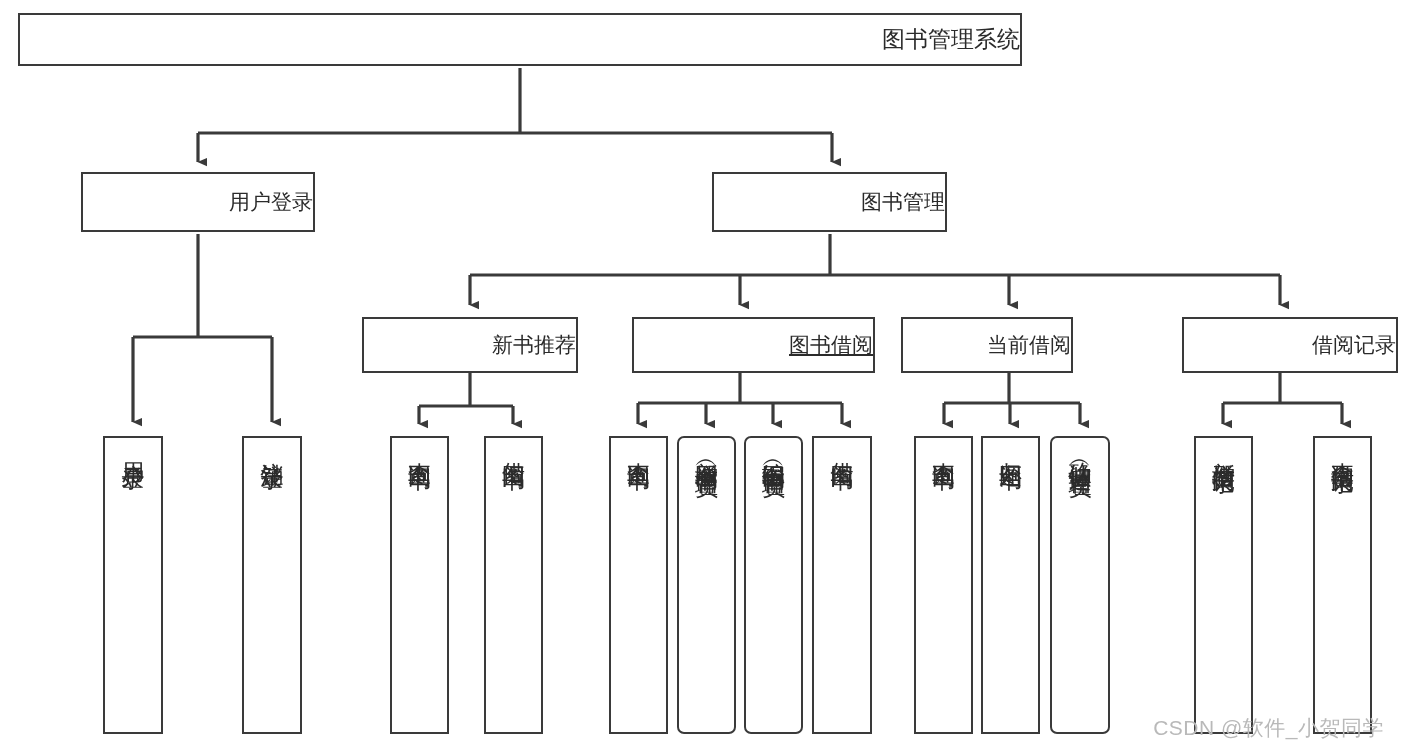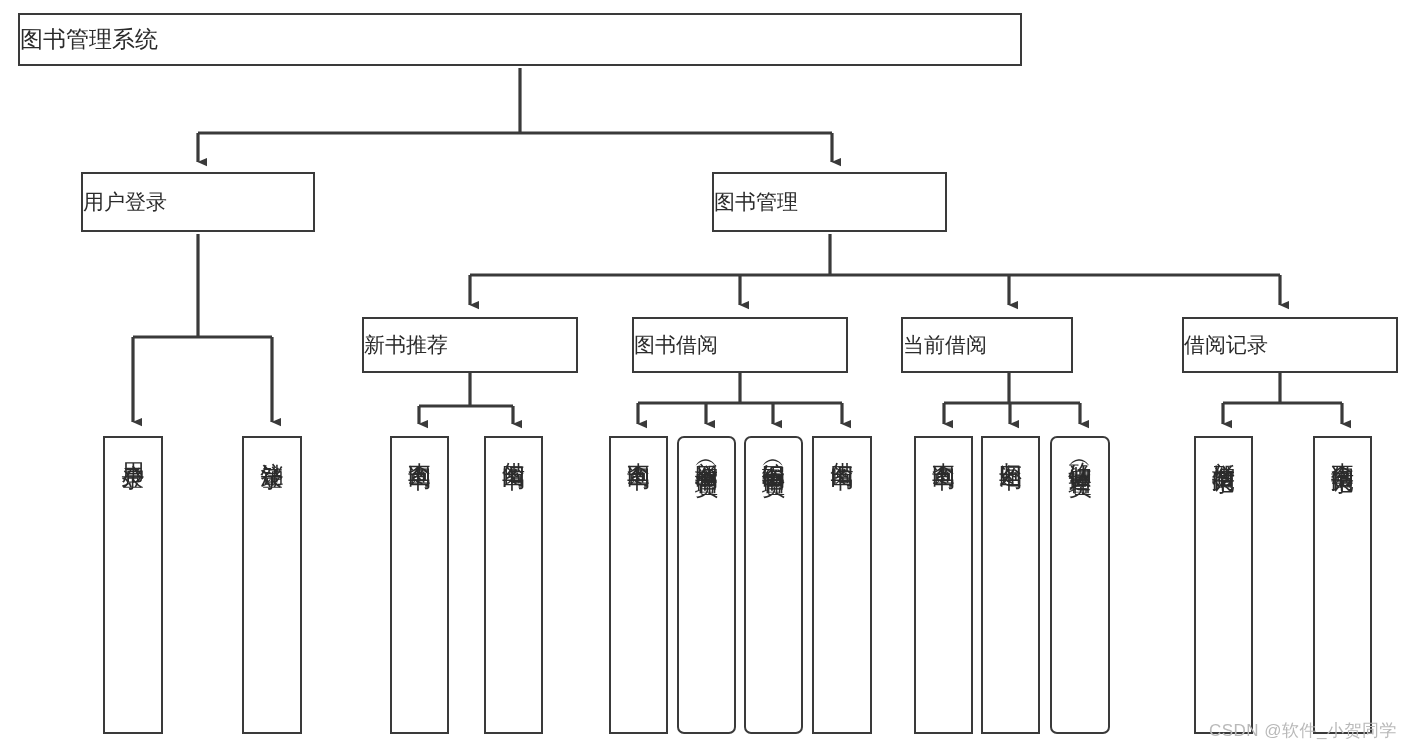--- a/index.html
+++ b/index.html
@@ -25,21 +25,21 @@
     width: 1405px;
     height: 747px;
   }
   .node-box {
     position: absolute;
     box-sizing: border-box;
     background: #ffffff;
     border: 2.5px solid #3a3a3a;
     display: flex;
     align-items: center;
-    justify-content: flex-start;
+    justify-content: flex-end;
     color: #2b2b2b;
   }
   .node-box.rounded {
     border-radius: 7px;
   }
   .node-label {
     display: block;
     text-align: center;
     line-height: 1.18;
     white-space: nowrap;
@@ -59,23 +59,23 @@
   }
   .node-box.vert .node-label {
     writing-mode: vertical-rl;
     text-orientation: upright;
     font-size: 23px;
     letter-spacing: 2px;
     line-height: 1;
   }
   .watermark {
     position: absolute;
-    right: 8px;
+    right: 21px;
     bottom: 5px;
-    font-size: 17px;
+    font-size: 21px;
     color: #b9b9b9;
     letter-spacing: 0.5px;
     user-select: none;
     white-space: nowrap;
   }
 </style>
 </head>
 <body>
 
 <div id="diagram-root">
@@ -149,21 +149,21 @@
   <div class="node-box horiz lvl2" style="left:81px; top:172px; width:234px; height:60px;">
     <span class="node-label">用户登录</span>
   </div>
   <div class="node-box horiz lvl2" style="left:712px; top:172px; width:235px; height:60px;">
     <span class="node-label">图书管理</span>
   </div>
 
   <div class="node-box horiz lvl3" style="left:362px; top:317px; width:216px; height:56px;">
     <span class="node-label">新书推荐</span>
   </div>
-  <div class="node-box horiz lvl3" style="left:632px; top:317px; width:216px; height:56px;">
+  <div class="node-box horiz lvl3" style="left:632px; top:317px; width:243px; height:56px;text-decoration:underline;">
     <span class="node-label">图书借阅</span>
   </div>
   <div class="node-box horiz lvl3" style="left:901px; top:317px; width:172px; height:56px;">
     <span class="node-label">当前借阅</span>
   </div>
   <div class="node-box horiz lvl3" style="left:1171px; top:317px; width:216px; height:56px;margin-left:11px;">
     <span class="node-label">借阅记录</span>
   </div>
 
   <div class="node-box vert" style="left:103px; top:436px; width:60px; height:298px;">

